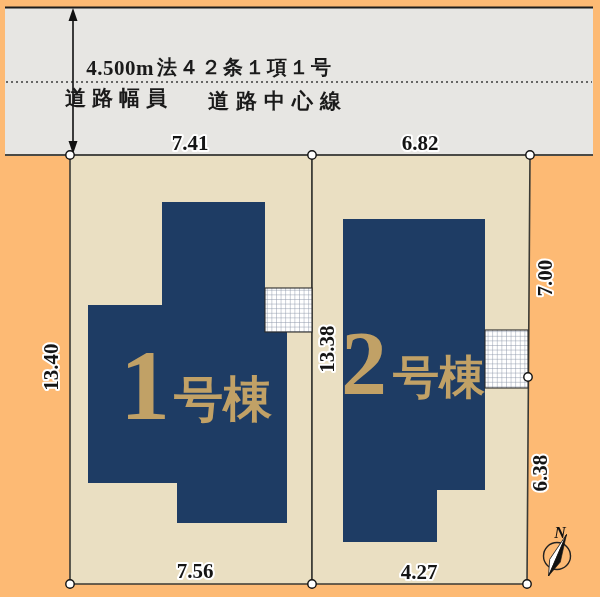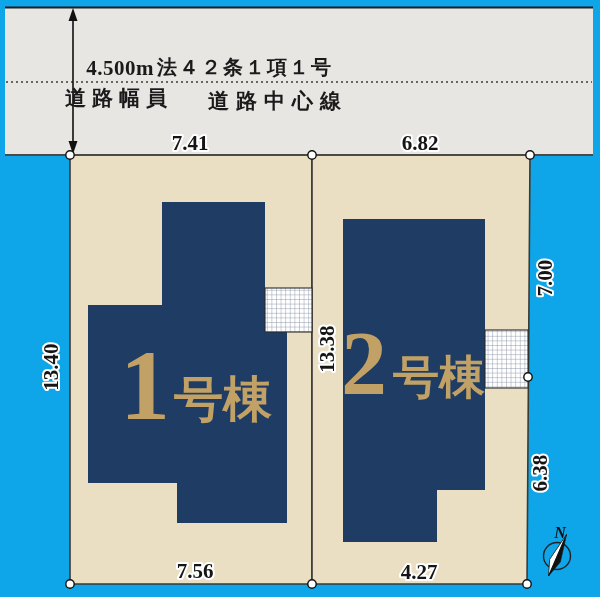--- a/index.html
+++ b/index.html
@@ -1,19 +1,19 @@
 <!DOCTYPE html>
 <html><head>
 <meta charset="utf-8">
 <style>
   html,body{margin:0;padding:0;background:#ffffff;}
   .plan{
     position:relative;
     width:600px;height:597px;
-    background:#0ea5e9;
+    background:#fdba74;
     font-family:"Liberation Serif","DejaVu Serif",serif;
     overflow:hidden;
   }
   svg{display:block;}
   text{font-family:"Liberation Serif","DejaVu Serif",serif;}
   .dim{
     font-size:21px;
     font-weight:700;
     fill:#151515;
     paint-order:stroke;

